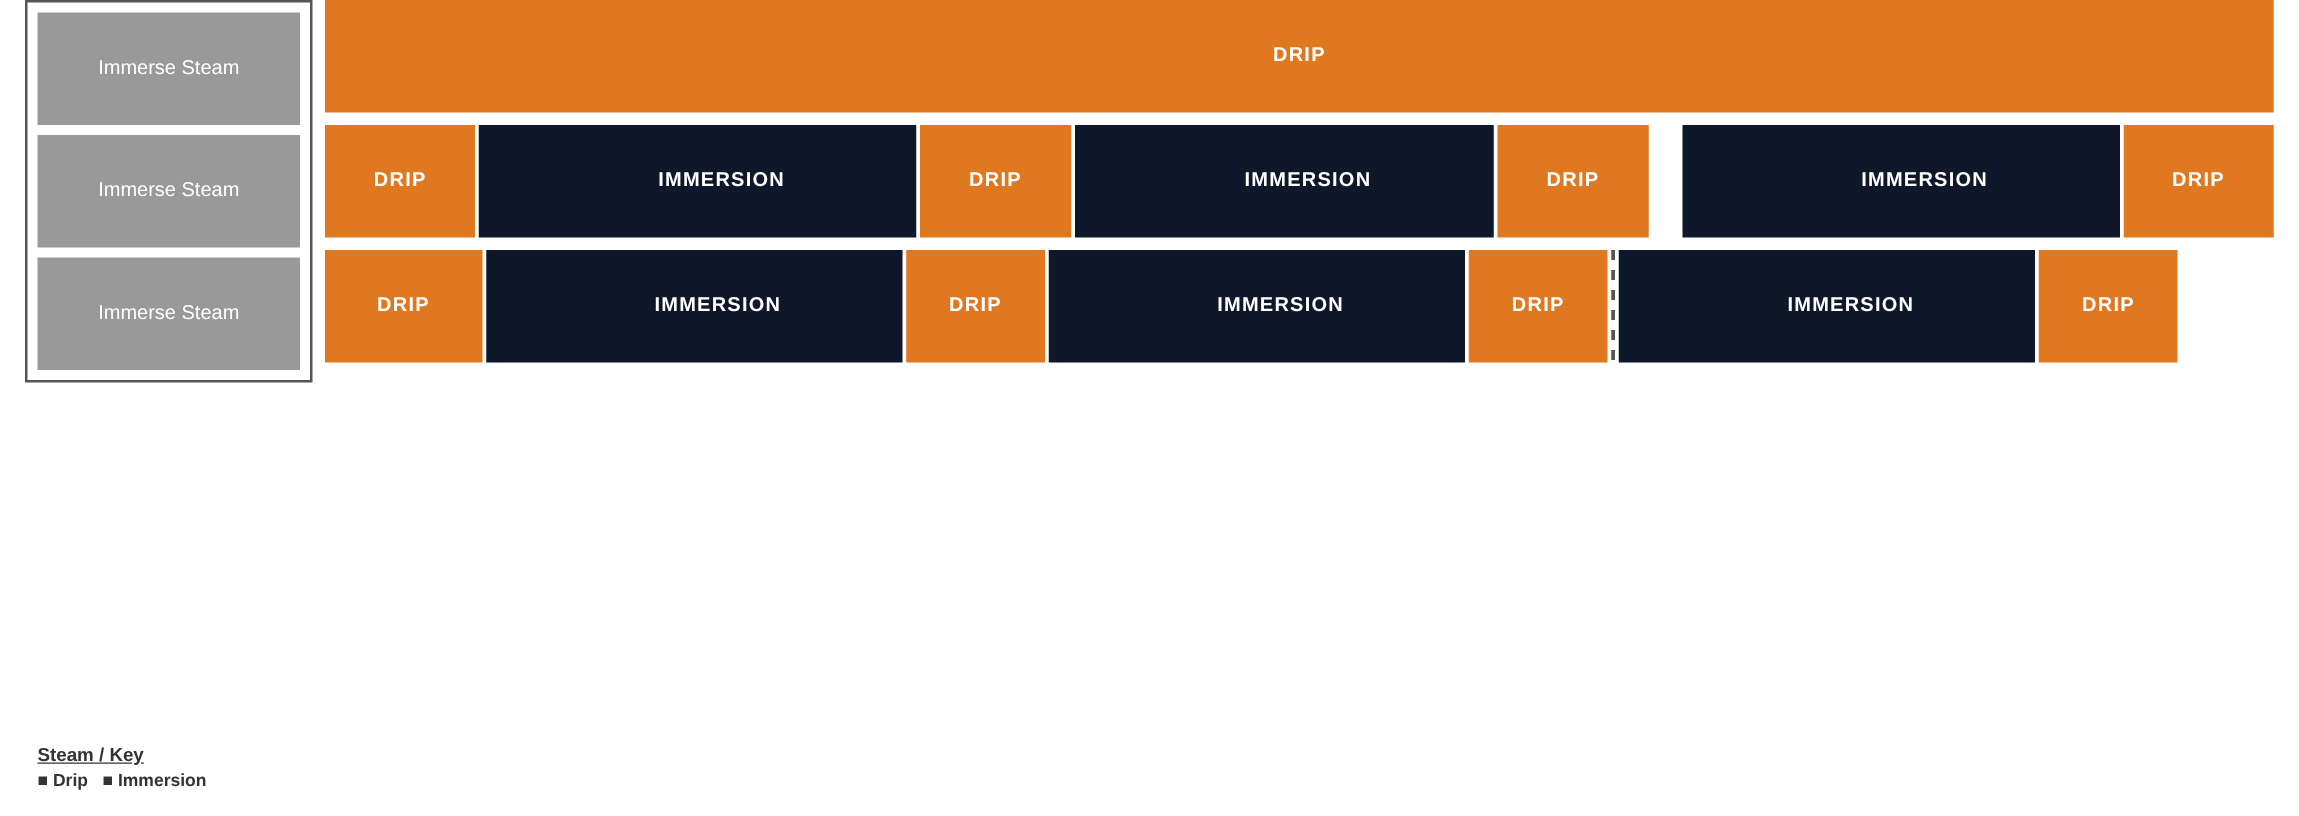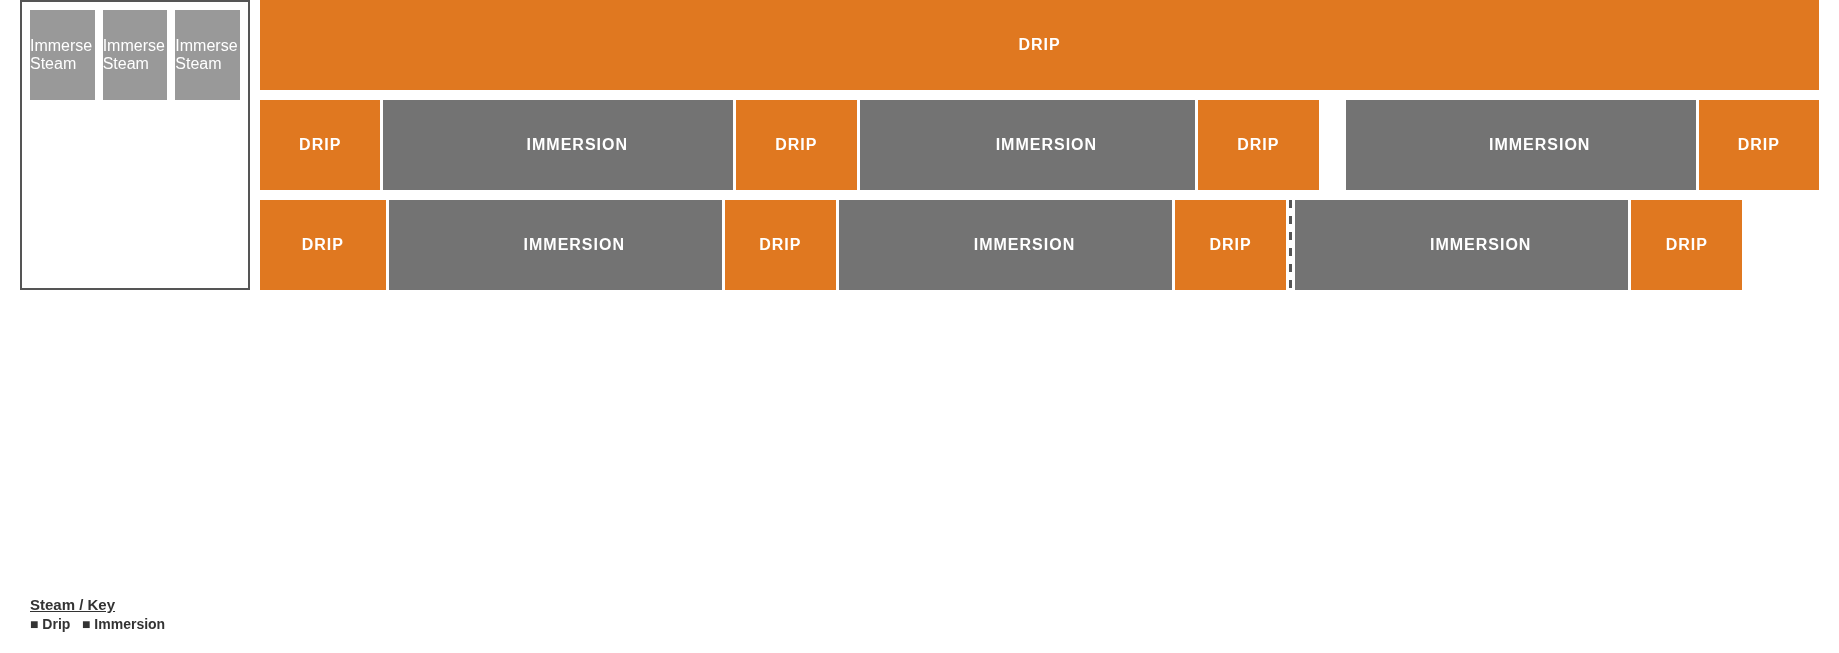--- a/index.html
+++ b/index.html
@@ -119,21 +119,21 @@
       gap: 10px;
     }
 
     
     .steam-panel {
       width: 230px;
       flex-shrink: 0;
       border: 2px solid #555;
       padding: 8px;
       display: flex;
-      flex-direction: row;
+      flex-direction: column;
       gap: 8px;
     }
 
     .steam-box {
       background: #999;
       color: #fff;
       font-size: 16px;
       display: flex;
       align-items: center;
       justify-content: center;
@@ -166,21 +166,21 @@
       font-size: 16px;
       font-weight: 700;
       letter-spacing: 1px;
     }
 
     .seg-drip {
       background: #E07820;
     }
 
     .seg-immersion {
-      background: #737373;
+      background: #0f172a;
       padding-left: 38px;
     }
 
     
     .dashed-line {
       width: 3px;
       background: repeating-linear-gradient(
         to bottom,
         #555 0px,
         #555 8px,

